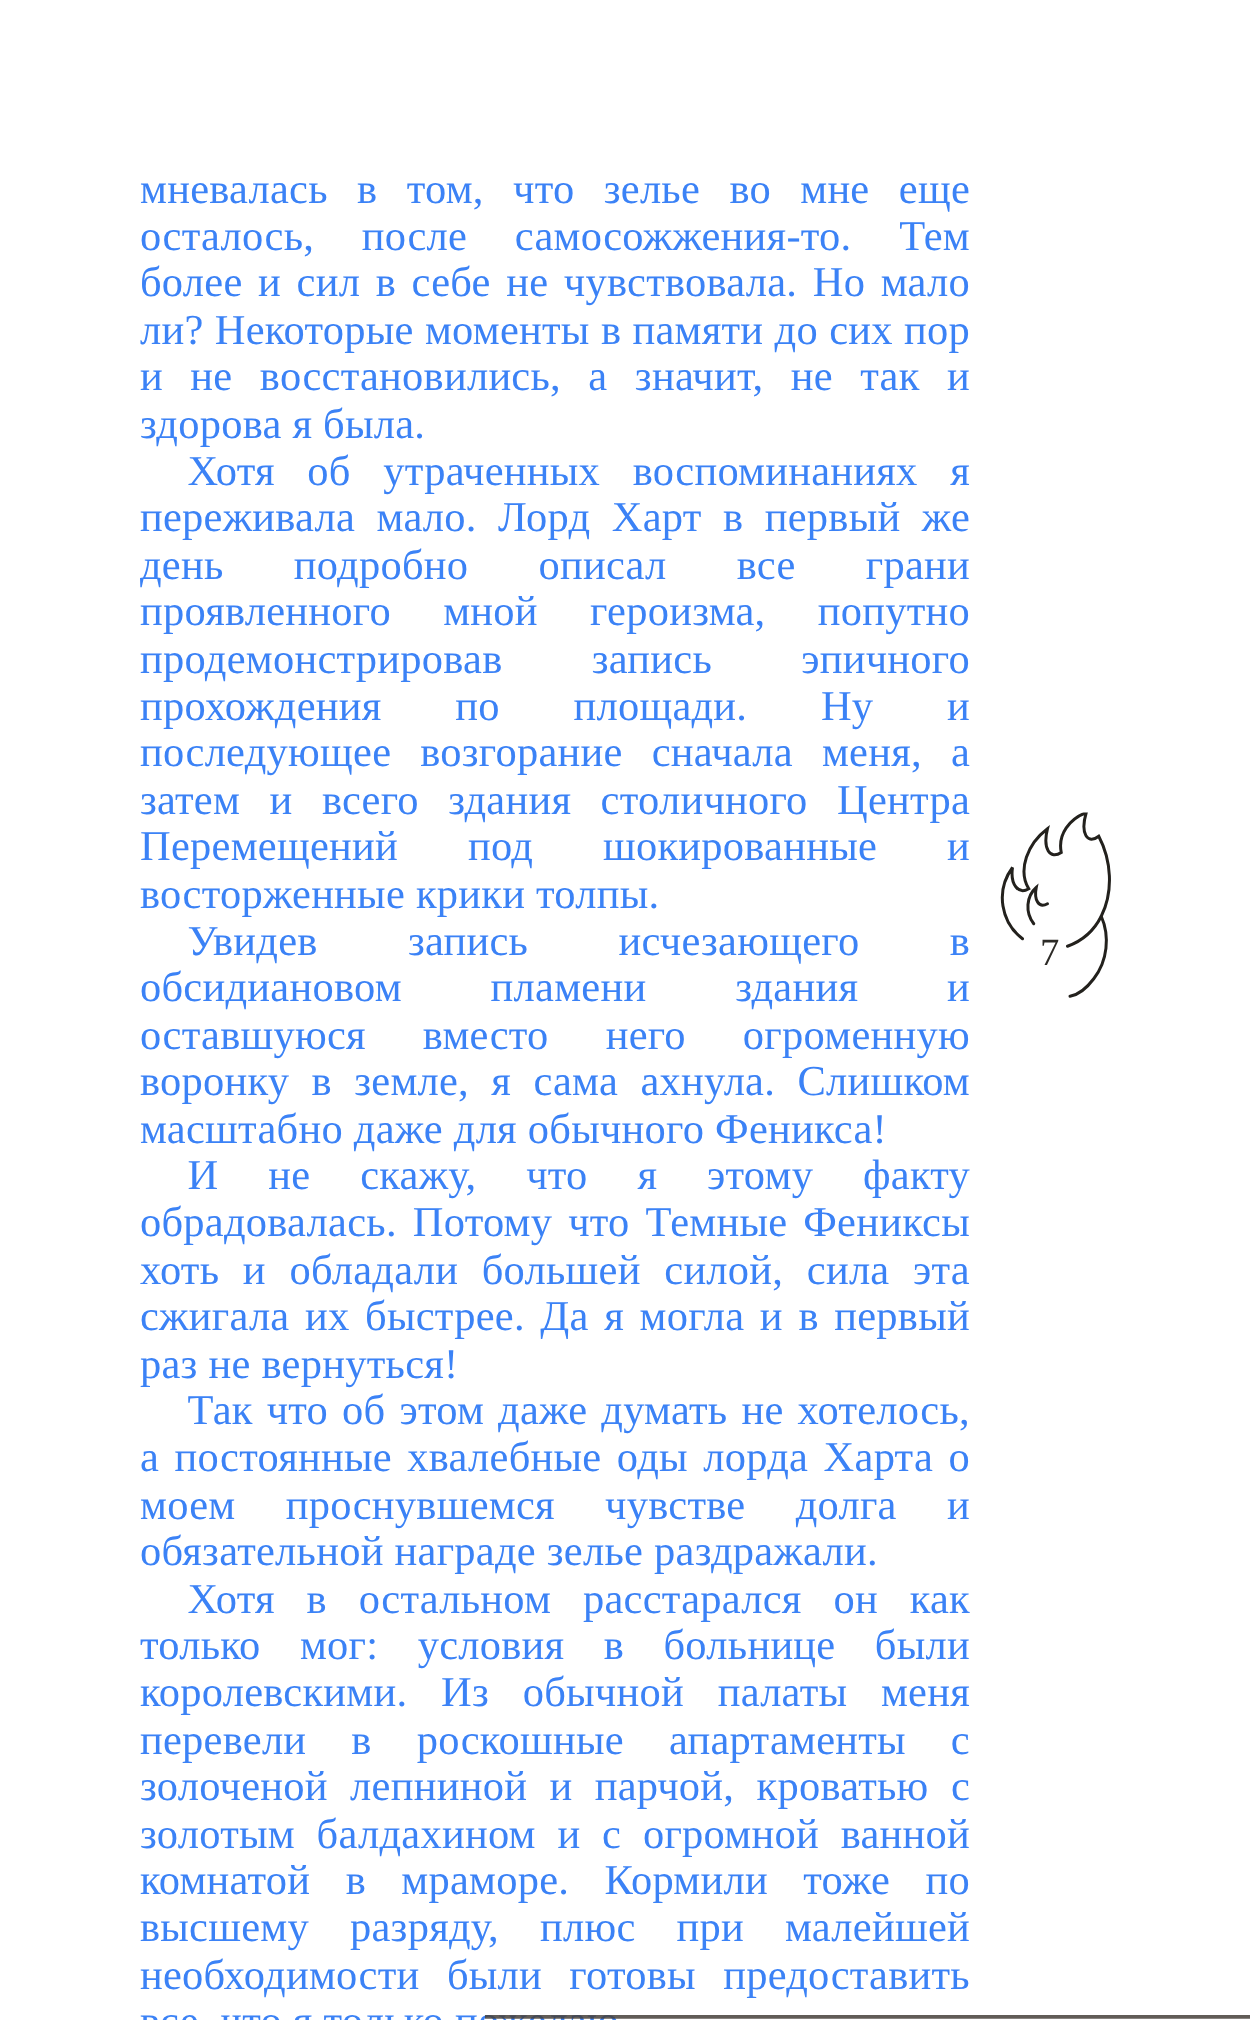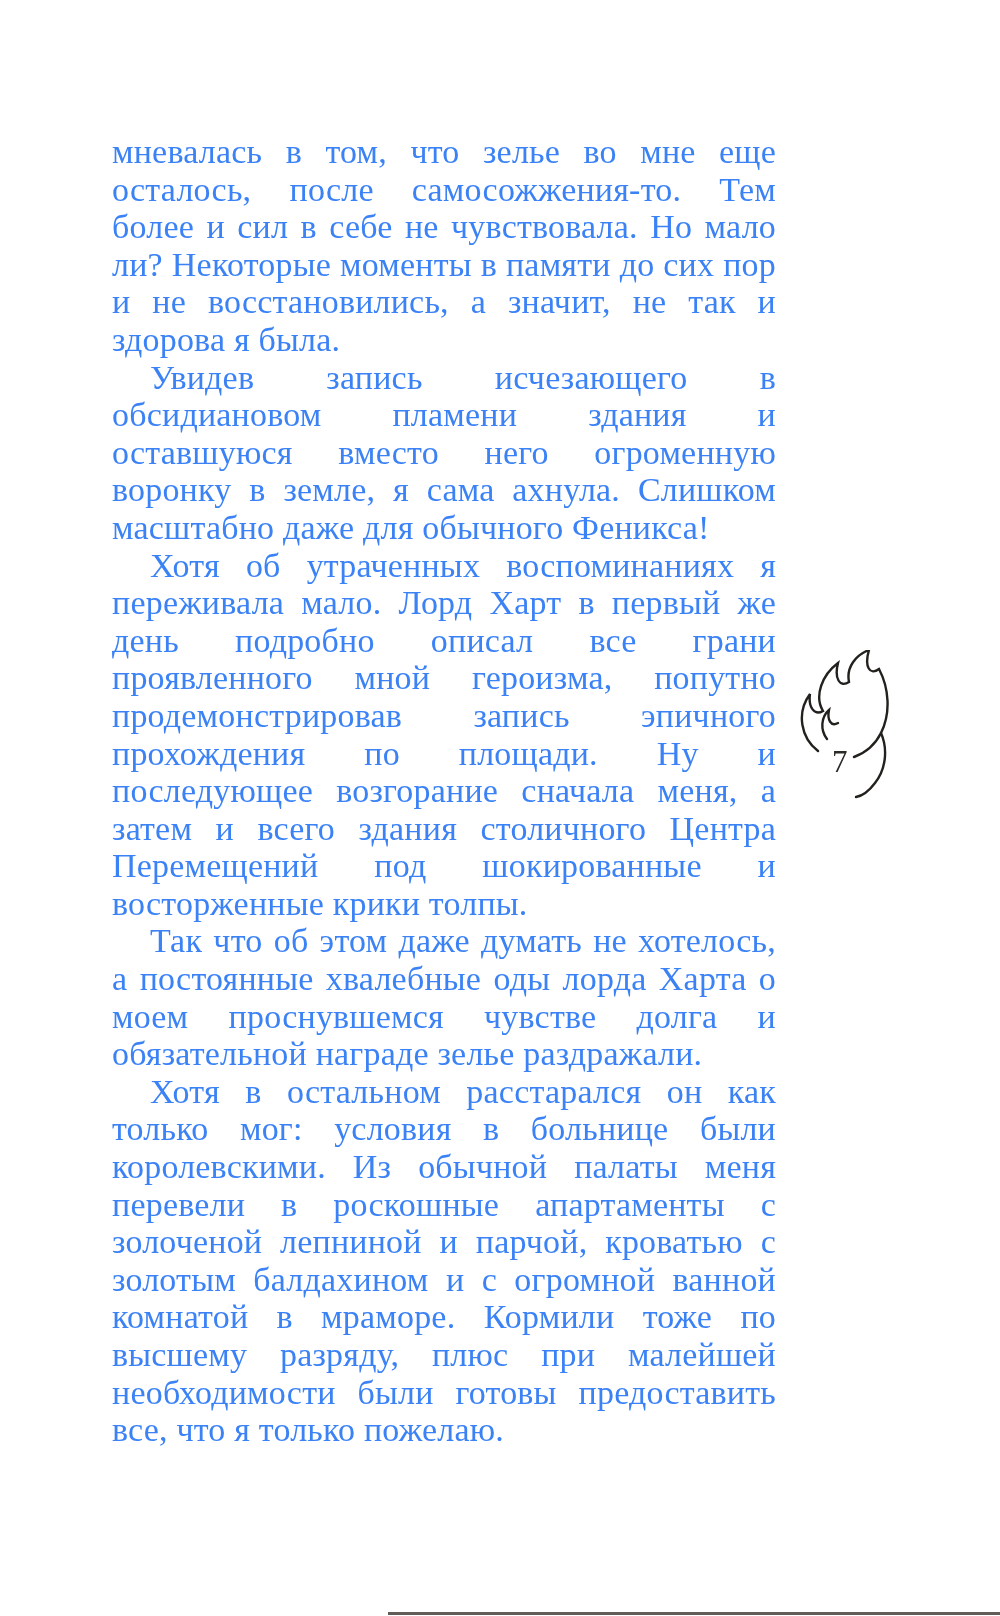--- a/index.html
+++ b/index.html
@@ -71,22 +71,23 @@
       opacity: 0.85;
     }
   </style>
 </head>
 <body>
 
 <div class="book-page">
 
   <div class="text-block">
     <p class="no-indent">мневалась в том, что зелье во мне еще осталось, после самосожжения-то. Тем более и сил в себе не чувствовала. Но мало ли? Некоторые моменты в памяти до сих пор и не восстановились, а значит, не так и здорова я была.</p>
+    <p>Хотя об утраченных воспоминаниях я переживала мало. Лорд Харт в первый же день подробно описал все грани проявленного мной героизма, попутно продемонстрировав запись эпичного прохождения по площади. Ну и последующее возгорание сначала меня, а затем и всего здания столичного Центра Перемещений под шокированные и восторженные крики толпы.</p>
     <p>Увидев запись исчезающего в обсидиановом пламени здания и оставшуюся вместо него огроменную воронку в земле, я сама ахнула. Слишком масштабно даже для обычного Феникса!</p>
-    <p>Хотя об утраченных воспоминаниях я переживала мало. Лорд Харт в первый же день подробно описал все грани проявленного мной героизма, попутно продемонстрировав запись эпичного прохождения по площади. Ну и последующее возгорание сначала меня, а затем и всего здания столичного Центра Перемещений под шокированные и восторженные крики толпы.</p>
+    <p>И не скажу, что я этому факту обрадовалась. Потому что Темные Фениксы хоть и обладали большей силой, сила эта сжигала их быстрее. Да я могла и в первый раз не вернуться!</p>
     <p>Так что об этом даже думать не хотелось, а постоянные хвалебные оды лорда Харта о моем проснувшемся чувстве долга и обязательной награде зелье раздражали.</p>
     <p>Хотя в остальном расстарался он как только мог: условия в больнице были королевскими. Из обычной палаты меня перевели в роскошные апартаменты с золоченой лепниной и парчой, кроватью с золотым балдахином и с огромной ванной комнатой в мраморе. Кормили тоже по высшему разряду, плюс при малейшей необходимости были готовы предоставить все, что я только пожелаю.</p>
   </div>
 
   <div class="margin-ornament">
     <svg width="108" height="150" viewBox="0 0 108 150" aria-hidden="true">
       <g fill="none" stroke="#23211d" stroke-width="2.4" stroke-linecap="round">
         <path d="M30 101 C13 88 8 63 22 44 C20 58 27 66 35 61 C26 46 34 25 50 13 C46 29 52 38 61 32 C58 17 68 5 81 0 C76 17 82 26 91 19 C101 38 103 63 93 83 C87 95 77 103 66 107"></path>
         <path d="M93 83 C100 99 98 119 87 133 C81 141 74 146 68 147"></path>
         <path d="M39 89 C32 80 33 67 41 60 C39 70 43 77 50 73"></path>

